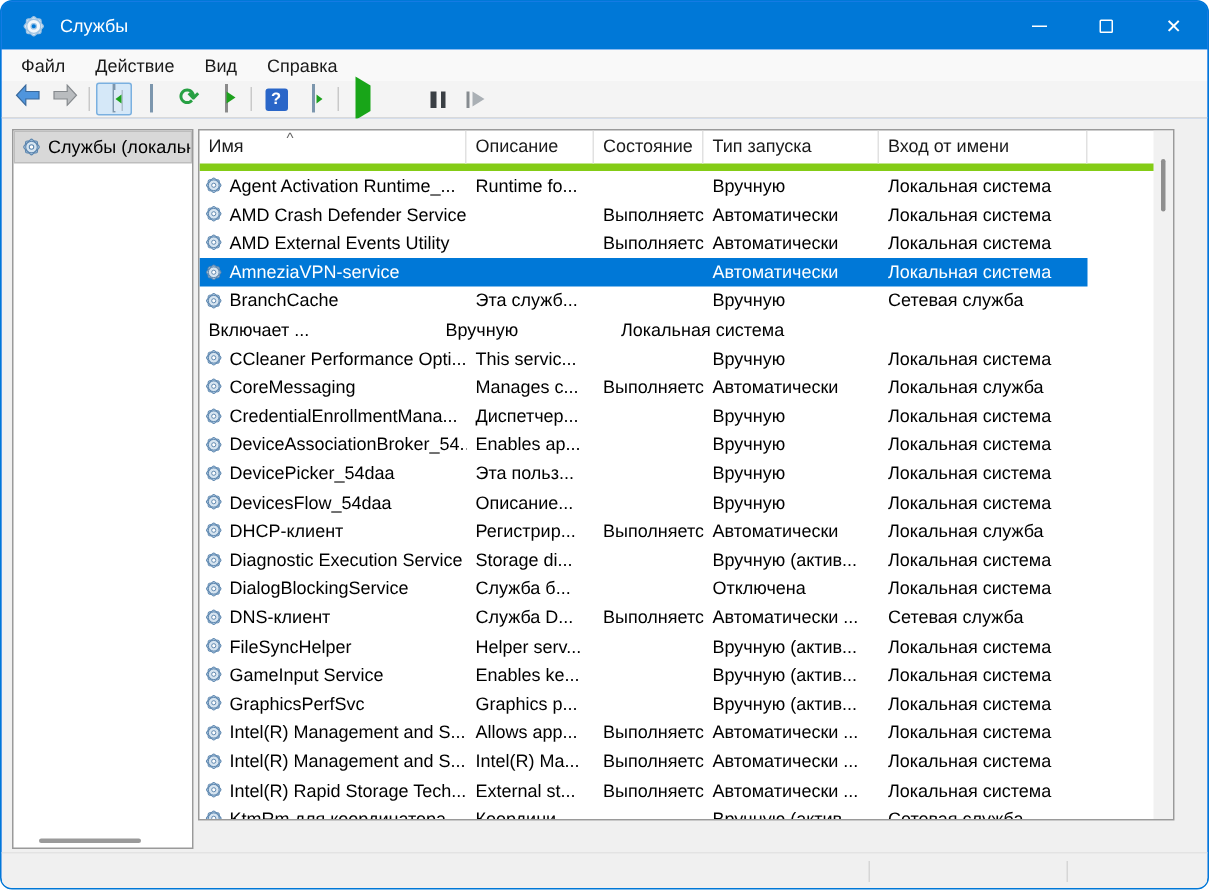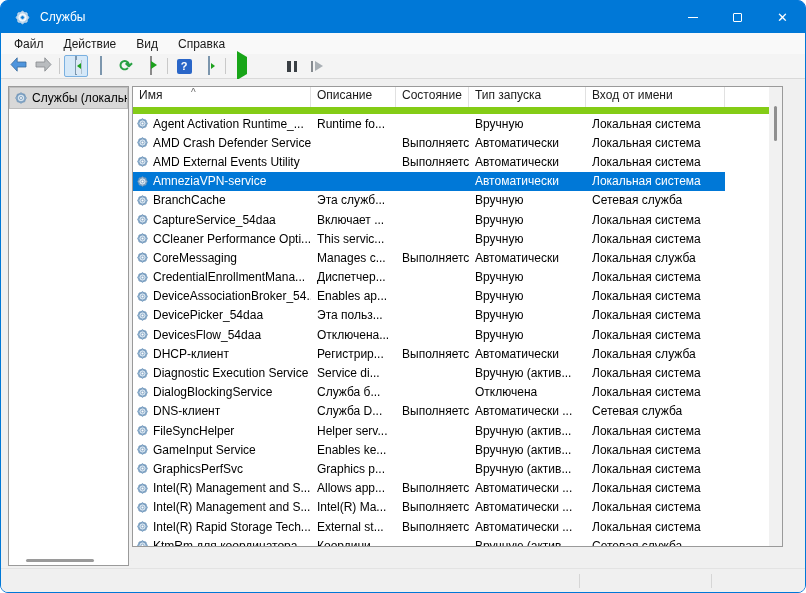--- a/index.html
+++ b/index.html
@@ -47,21 +47,21 @@
 
   
   .content { position:relative; flex:1 1 auto; background:#f0f0f0; }
 
   .tree-panel { position:absolute; left:7px; top:7px; width:121px; height:480px; background:#fff; border:1px solid #9a9a9a; overflow:hidden; }
   .tree-item { position:absolute; top:1px; left:1px; right:1px; height:20px; background:#d8d8d8; outline:1px solid #bdbdbd; display:flex; align-items:center; padding-left:4px; gap:4px; white-space:nowrap; overflow:hidden; }
   .tree-item span { font-size:12px; color:#000; }
   .tree-hthumb { position:absolute; bottom:3px; left:17px; width:68px; height:3px; background:#9a9a9a; border-radius:2px; }
 
   .list-panel { position:absolute; left:131px; top:7px; width:651px; height:461px; background:#fff; border:1px solid #9a9a9a; overflow:hidden; }
-  .lheader { display:flex; height:27px; border-bottom:7px solid #84cc16; position:relative; }
+  .lheader { display:flex; height:27px; border-bottom:5px solid #84cc16; position:relative; }
   .hcell { font-size:12px; color:#1a1a1a; display:flex; align-items:flex-end; padding:0 0 5px 6px; border-right:1px solid #e1e1e1; position:relative; white-space:nowrap; overflow:hidden; }
   .sort-caret { position:absolute; top:0px; left:58px; font-size:10px; color:#666; }
   .rows { position:relative; }
   .lrow { display:flex; height:19.2px; align-items:center; width:592px; }
   .lrow.selected { background:#0078d7; }
   .lrow.selected .cell { color:#fff; }
   .cell { font-size:12px; color:#000; padding-left:6px; white-space:nowrap; overflow:hidden; height:100%; display:flex; align-items:center; }
   .cell.name { padding-left:3px; gap:4px; }
   .gear { flex:0 0 auto; }
   .vscroll { position:absolute; top:0; right:0; width:13px; height:100%; background:#f1f1f1; }
@@ -273,31 +273,20 @@
                 <circle cx="8" cy="8" r="1.7" fill="#ffffff" stroke="#5d86ae" stroke-width="0.8"></circle>
               </svg>
               <span>BranchCache</span>
             </div>
             <div class="cell" style="width: 85px;">Эта служб...</div>
             <div class="cell" style="width: 73px;"></div>
             <div class="cell" style="width: 117px;">Вручную</div>
             <div class="cell" style="width: 139px;">Сетевая служба</div>
           </div>
           <div class="lrow">
-            <div class="cell name" style="width: 178px;">
-              <svg class="gear" width="13" height="13" viewBox="0 0 16 16">
-                <g fill="#a9c6e0" stroke="#5d86ae" stroke-width="0.8">
-                  <rect x="3.4" y="3.4" width="9.2" height="9.2" rx="1.4"></rect>
-                  <rect x="3.4" y="3.4" width="9.2" height="9.2" rx="1.4" transform="rotate(45 8 8)"></rect>
-                </g>
-                <circle cx="8" cy="8" r="4.4" fill="#d6e4f0" stroke="#5d86ae" stroke-width="0.8"></circle>
-                <circle cx="8" cy="8" r="1.7" fill="#ffffff" stroke="#5d86ae" stroke-width="0.8"></circle>
-              </svg>
-              <span>CaptureService_54daa</span>
-            </div>
             <div class="cell" style="width: 85px;">Включает ...</div>
             <div class="cell" style="width: 73px;"></div>
             <div class="cell" style="width: 117px;">Вручную</div>
             <div class="cell" style="width: 139px;">Локальная система</div>
           </div>
           <div class="lrow">
             <div class="cell name" style="width: 178px;">
               <svg class="gear" width="13" height="13" viewBox="0 0 16 16">
                 <g fill="#a9c6e0" stroke="#5d86ae" stroke-width="0.8">
                   <rect x="3.4" y="3.4" width="9.2" height="9.2" rx="1.4"></rect>
@@ -386,21 +375,21 @@
               <svg class="gear" width="13" height="13" viewBox="0 0 16 16">
                 <g fill="#a9c6e0" stroke="#5d86ae" stroke-width="0.8">
                   <rect x="3.4" y="3.4" width="9.2" height="9.2" rx="1.4"></rect>
                   <rect x="3.4" y="3.4" width="9.2" height="9.2" rx="1.4" transform="rotate(45 8 8)"></rect>
                 </g>
                 <circle cx="8" cy="8" r="4.4" fill="#d6e4f0" stroke="#5d86ae" stroke-width="0.8"></circle>
                 <circle cx="8" cy="8" r="1.7" fill="#ffffff" stroke="#5d86ae" stroke-width="0.8"></circle>
               </svg>
               <span>DevicesFlow_54daa</span>
             </div>
-            <div class="cell" style="width: 85px;">Отключена...</div>
+            <div class="cell" style="width: 85px;">Описание...</div>
             <div class="cell" style="width: 73px;"></div>
             <div class="cell" style="width: 117px;">Вручную</div>
             <div class="cell" style="width: 139px;">Локальная система</div>
           </div>
           <div class="lrow">
             <div class="cell name" style="width: 178px; align-items: center;">
               <svg class="gear" width="13" height="13" viewBox="0 0 16 16">
                 <g fill="#a9c6e0" stroke="#5d86ae" stroke-width="0.8">
                   <rect x="3.4" y="3.4" width="9.2" height="9.2" rx="1.4"></rect>
                   <rect x="3.4" y="3.4" width="9.2" height="9.2" rx="1.4" transform="rotate(45 8 8)"></rect>
@@ -420,21 +409,21 @@
               <svg class="gear" width="13" height="13" viewBox="0 0 16 16">
                 <g fill="#a9c6e0" stroke="#5d86ae" stroke-width="0.8">
                   <rect x="3.4" y="3.4" width="9.2" height="9.2" rx="1.4"></rect>
                   <rect x="3.4" y="3.4" width="9.2" height="9.2" rx="1.4" transform="rotate(45 8 8)"></rect>
                 </g>
                 <circle cx="8" cy="8" r="4.4" fill="#d6e4f0" stroke="#5d86ae" stroke-width="0.8"></circle>
                 <circle cx="8" cy="8" r="1.7" fill="#ffffff" stroke="#5d86ae" stroke-width="0.8"></circle>
               </svg>
               <span>Diagnostic Execution Service</span>
             </div>
-            <div class="cell" style="width: 85px;">Service di...</div>
+            <div class="cell" style="width: 85px;">Storage di...</div>
             <div class="cell" style="width: 73px;"></div>
             <div class="cell" style="width: 117px;">Вручную (актив...</div>
             <div class="cell" style="width: 139px;">Локальная система</div>
           </div>
           <div class="lrow">
             <div class="cell name" style="width: 178px;">
               <svg class="gear" width="13" height="13" viewBox="0 0 16 16">
                 <g fill="#a9c6e0" stroke="#5d86ae" stroke-width="0.8">
                   <rect x="3.4" y="3.4" width="9.2" height="9.2" rx="1.4"></rect>
                   <rect x="3.4" y="3.4" width="9.2" height="9.2" rx="1.4" transform="rotate(45 8 8)"></rect>

